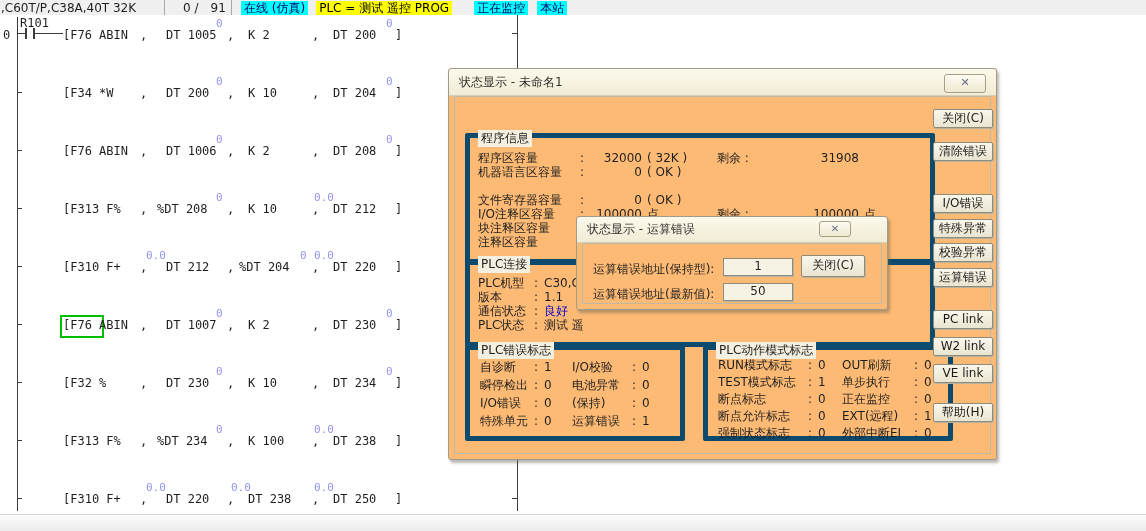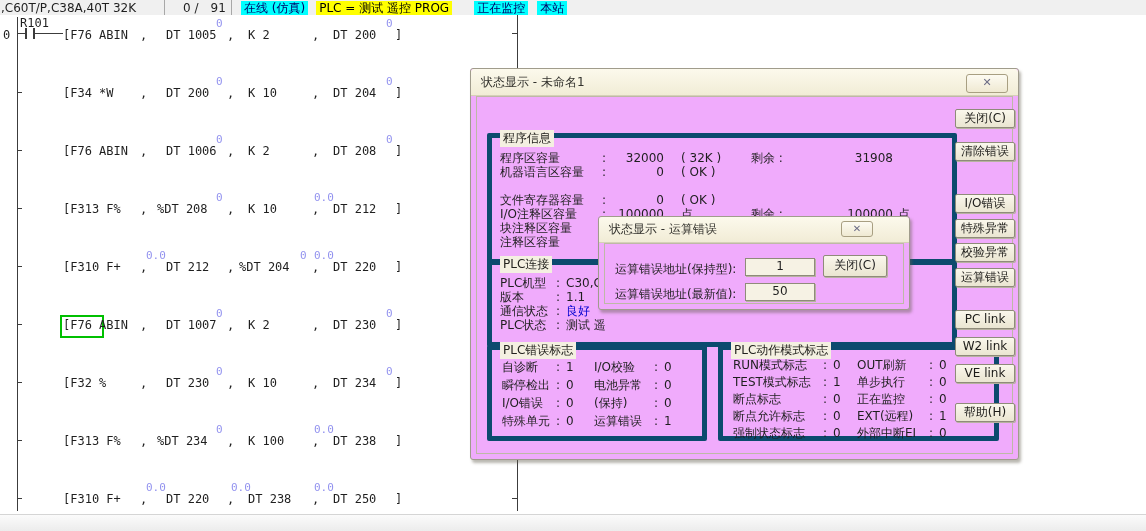--- a/index.html
+++ b/index.html
@@ -34,22 +34,22 @@
   .stub{position:absolute;left:17px;top:17px;width:5px;height:1px;background:#3c3c3c;}
   .rownum{position:absolute;left:3px;top:13px;font-family:"DejaVu Sans Mono",monospace;}
   .contact-label{position:absolute;left:20px;top:1px;font-family:"DejaVu Sans Mono",monospace;}
   .sel-box{position:absolute;left:60px;top:8px;width:40px;height:19px;border:2px solid #00c000;}
 
   
   .hscroll{position:absolute;left:0;bottom:0;width:1146px;height:16px;
            background:linear-gradient(#fbfbfb,#ececec);border-top:1px solid #d5d5d5;}
 
   
-  .dlg{position:absolute;background:#f0abfc;border:1px solid #a09c8c;border-radius:3px;
-       box-shadow:2px 3px 3px rgba(100,95,80,0.45);margin-left:22px;}
+  .dlg{position:absolute;background:#fdba74;border:1px solid #a09c8c;border-radius:3px;
+       box-shadow:2px 3px 3px rgba(100,95,80,0.45);}
   .dlg-title{height:26px;line-height:26px;padding-left:10px;color:#33322d;
              background:linear-gradient(#fcf9ec,#f1ecd6);border-bottom:1px solid #d6d0b8;
              border-radius:3px 3px 0 0;white-space:nowrap;}
   .dlg-close{position:absolute;border:1px solid #a89f82;border-radius:3px;cursor:default;
              background:linear-gradient(#fdfbf2,#efe9d2);color:#6b6b85;text-align:center;
              font-size:11px;font-weight:bold;}
   .dlg-body{position:absolute;left:5px;right:5px;top:27px;bottom:5px;
             border:1px solid #beb9a6;}
   .gb{position:absolute;border:5px solid #0c4a6e;border-radius:2px;}
   .gb-label{position:absolute;top:-8px;left:8px;background:#f4f0e1;padding:0 3px;color:#23221e;white-space:nowrap;}
@@ -57,34 +57,34 @@
   
   #dlg1{left:448px;top:68px;width:547px;height:390px;}
   #dlg1 .dlg-close{top:5px;right:10px;width:40px;height:17px;line-height:16px;}
   .gb-prog{left:10px;top:36px;width:460px;height:122px;}
   .pi-lines{position:absolute;left:8px;top:13px;right:4px;}
   .pi-row{display:flex;height:14px;line-height:14px;white-space:nowrap;}
   .pi-blank{height:14px;}
   .pi-label{width:102px;}
   .pi-colon{width:10px;}
   .pi-num{width:52px;text-align:right;}
-  .pi-unit{width:70px;padding-left:17px;}
+  .pi-unit{width:70px;padding-left:5px;}
   .pi-rem{width:50px;}
   .pi-remnum{width:92px;text-align:right;}
   .pi-remunit{padding-left:5px;}
   .gb-plc{left:10px;top:162px;width:460px;height:78px;}
   .pl-lines{position:absolute;left:8px;top:12px;}
   .pl-row{display:flex;height:14px;line-height:14px;white-space:nowrap;}
   .pl-label{width:56px;}
   .pl-colon{width:10px;}
   .pl-good{color:#0000d0;}
   .gb-ef{left:10px;top:248px;width:210px;height:86px;}
   .ef-grid{position:absolute;left:10px;top:10px;display:grid;
            grid-template-columns:54px 10px 28px 60px 10px auto;row-gap:4px;line-height:14px;white-space:nowrap;}
-  .gb-mode{left:241px;top:248px;width:240px;height:86px;padding-left:31px;}
+  .gb-mode{left:248px;top:248px;width:240px;height:86px;}
   .md-grid{position:absolute;left:10px;top:8px;display:grid;
            grid-template-columns:90px 10px 24px 72px 10px auto;row-gap:3px;line-height:14px;white-space:nowrap;}
   .gb-diag{left:10px;top:344px;width:460px;height:32px;}
   .diag-row{position:absolute;left:8px;top:9px;white-space:nowrap;}
   .diag-code{margin-left:4px;}
   .diag-msg{margin-left:40px;color:#d00000;}
   .dbtn{position:absolute;left:478px;width:58px;height:17px;text-align:center;line-height:16px;
         background:linear-gradient(#faf7ec,#eae5d1);border:1px solid #8f8b7a;border-radius:2px;
         box-shadow:1px 1px 0 #b7b2a0;color:#1c1b18;white-space:nowrap;cursor:default;}
 

